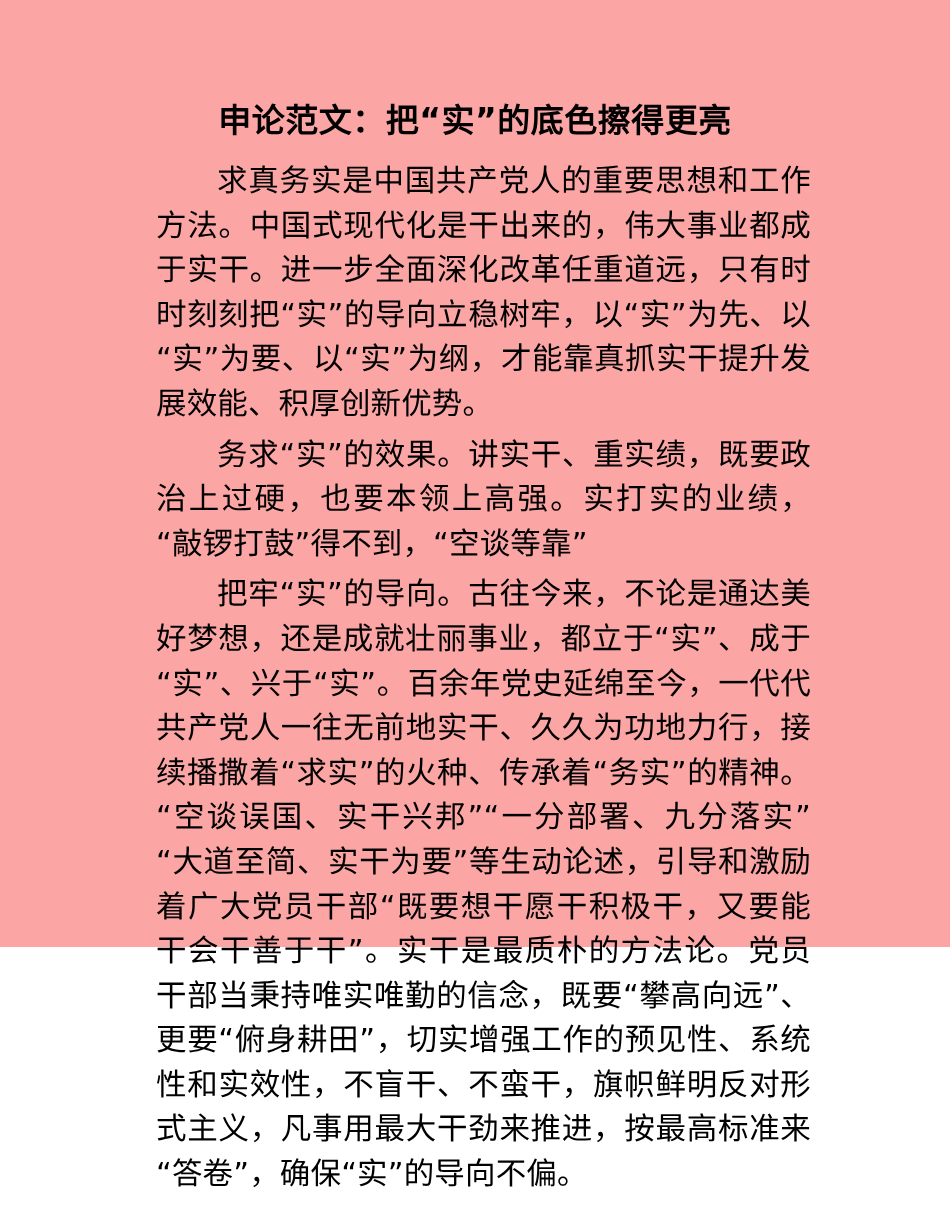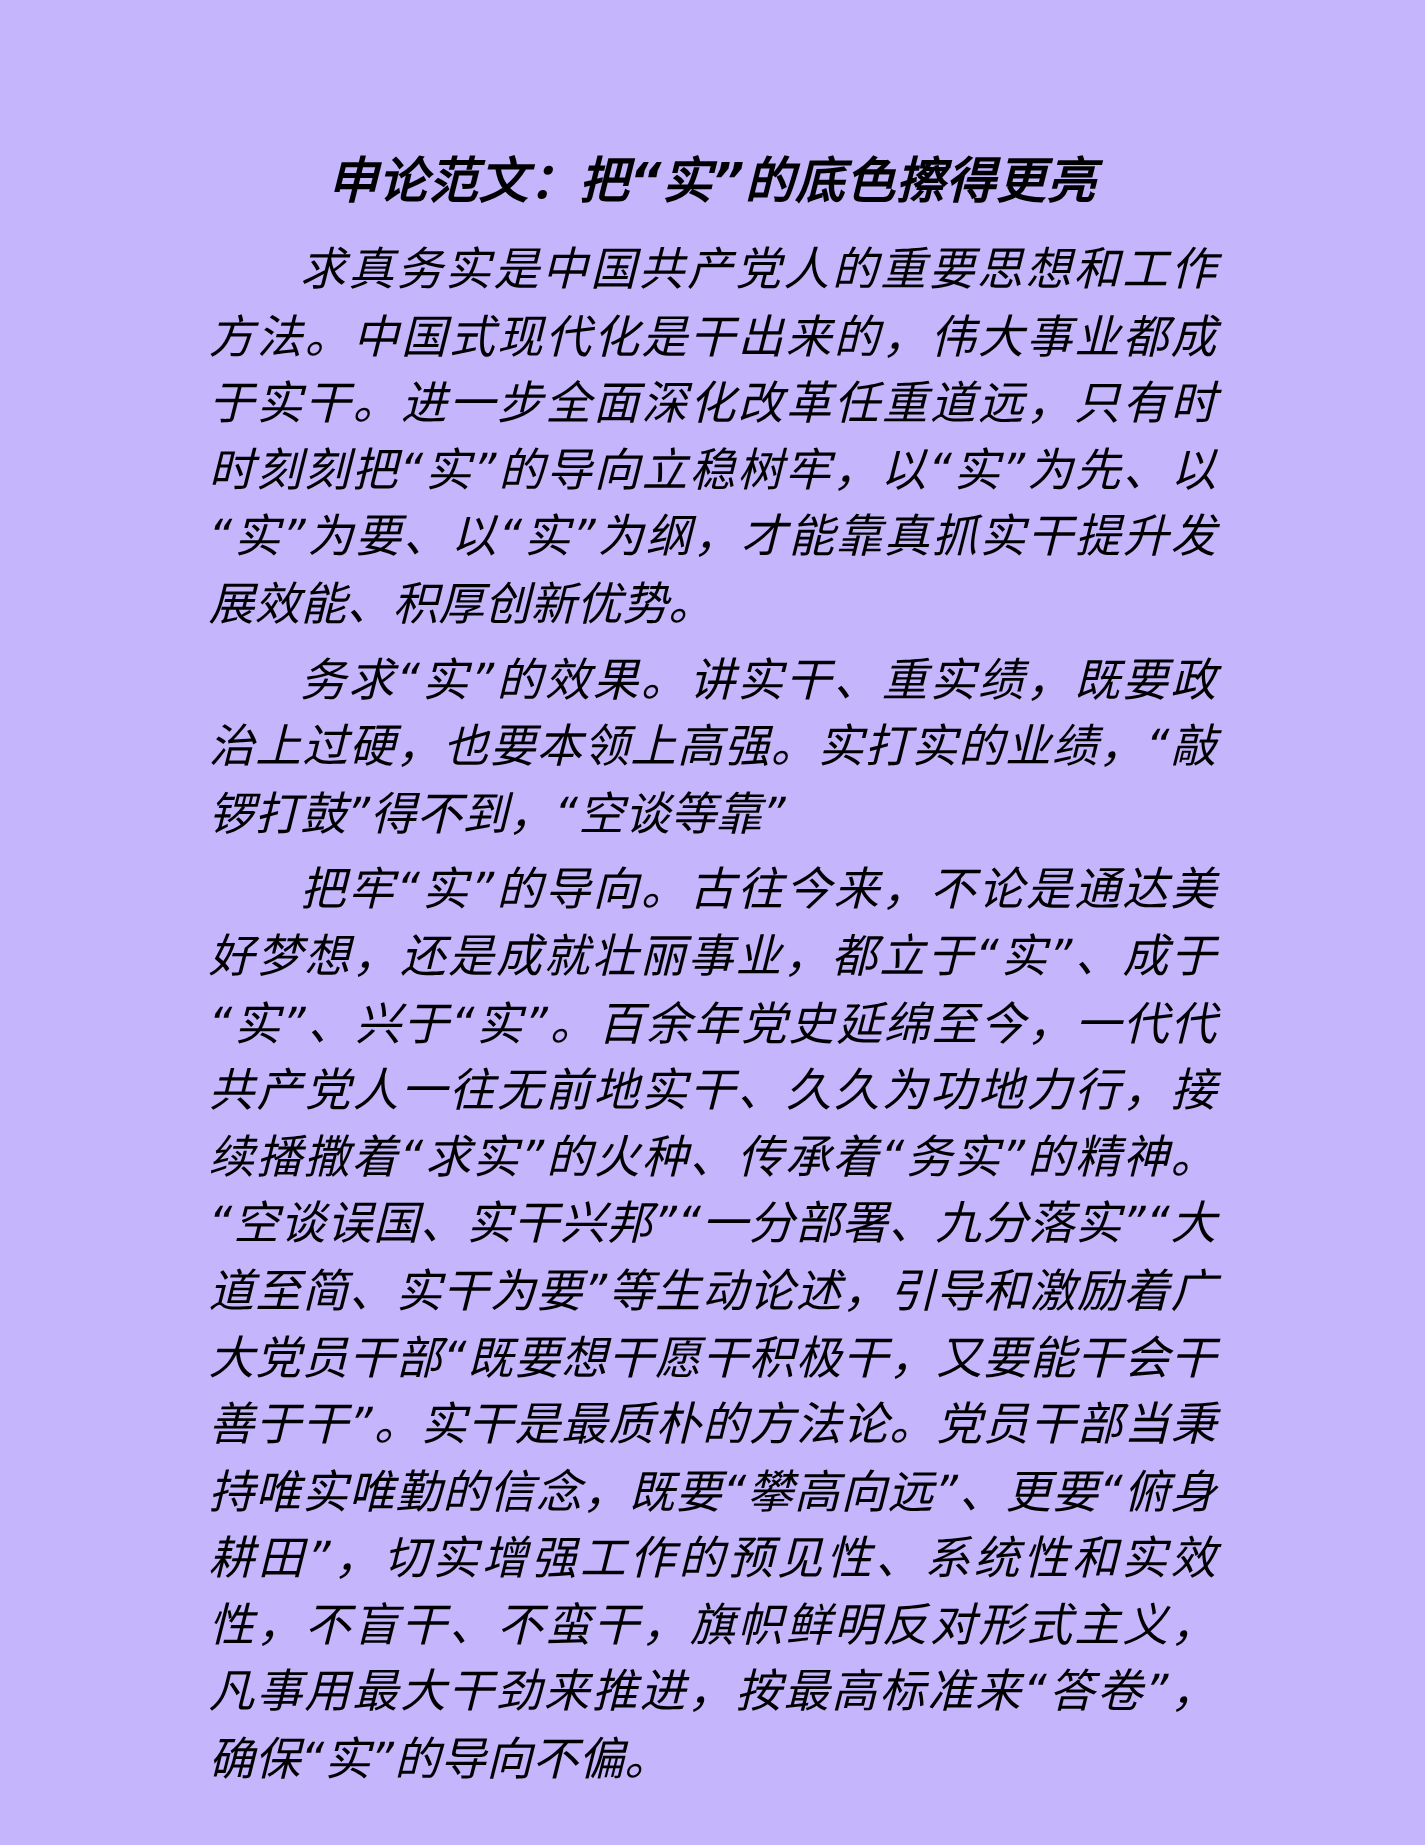--- a/index.html
+++ b/index.html
@@ -13,24 +13,23 @@
     height: 1230px;
     overflow: hidden;
     font-family: "DejaVu Sans", "Liberation Sans", sans-serif;
     color: #000000;
     -webkit-font-smoothing: antialiased;
   }
 
   .page {
     position: relative;
     width: 950px;
-    height: 1230px;
+    height: 947px;
     box-sizing: border-box;
-    background: #c4b5fd;
-    font-style: italic;
+    background: #fca5a5;
   }
 
   .doc-body {
     position: absolute;
     left: 139px;
     top: 97px;
     width: 672px;
   }
 
   .doc-title {
@@ -43,21 +42,21 @@
     white-space: nowrap;
     color: #000000;
   }
 
   .para {
     font-size: 30.5px;
     line-height: 44.6px;
     text-align: justify;
     text-justify: inter-ideograph;
     text-align-last: left;
-    margin: 0 0 6px 0;
+    margin: 0 0 6px 17px;
     text-indent: 2em;
     letter-spacing: 0.15px;
     color: #000000;
     word-break: break-all;
   }
 
   .para:last-child {
     margin-bottom: 0;
   }
 </style>

